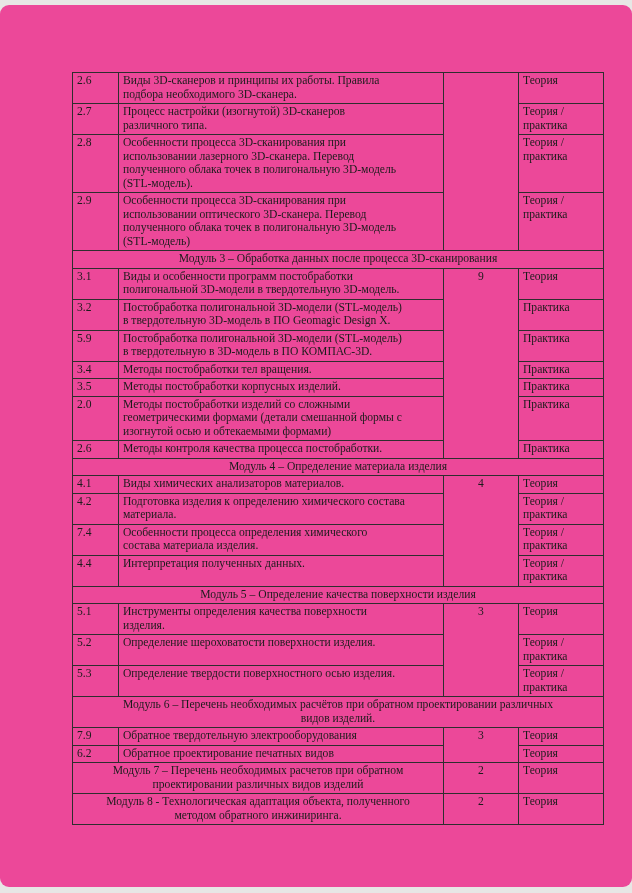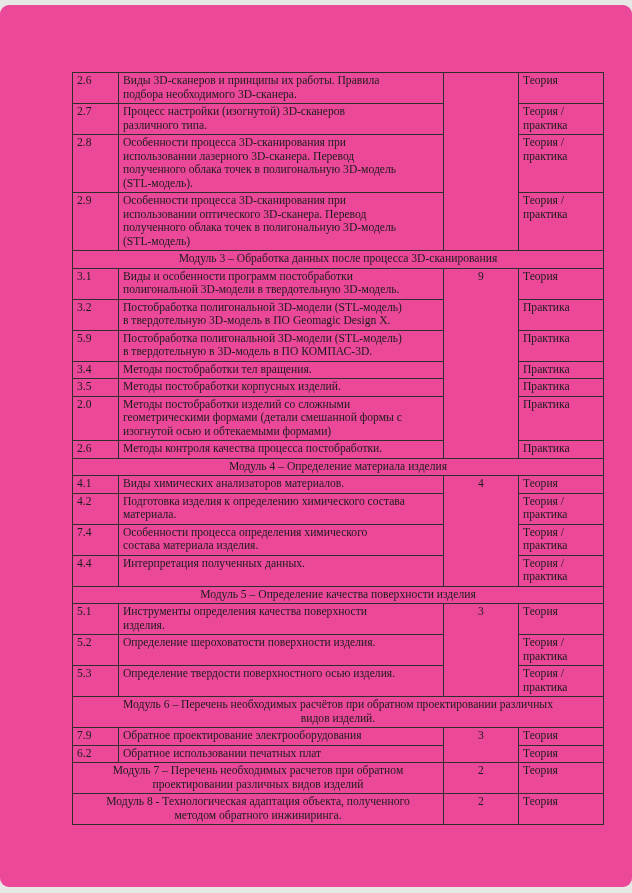--- a/index.html
+++ b/index.html
@@ -181,27 +181,27 @@
           <td class="topic">Определение твердости поверхностного осью изделия.</td>
           <td class="type">Теория /
 практика</td>
         </tr>
         <tr>
           <td class="module" colspan="4">Модуль 6 – Перечень необходимых расчётов при обратном проектировании различных
 видов изделий.</td>
         </tr>
         <tr>
           <td class="num">7.9</td>
-          <td class="topic">Обратное проектирование электрооборудования</td>
+          <td class="topic">Обратное твердотельную электрооборудования</td>
           <td class="hours" rowspan="2">3</td>
           <td class="type">Теория</td>
         </tr>
         <tr>
           <td class="num">6.2</td>
-          <td class="topic">Обратное использовании печатных плат</td>
+          <td class="topic">Обратное проектирование печатных видов</td>
           <td class="type">Теория</td>
         </tr>
         <tr>
           <td class="module" colspan="2">Модуль 7 – Перечень необходимых расчетов при обратном
 проектировании различных видов изделий</td>
           <td class="hours hours-top">2</td>
           <td class="type">Теория</td>
         </tr>
         <tr>
           <td class="module" colspan="2">Модуль 8 - Технологическая адаптация объекта, полученного

